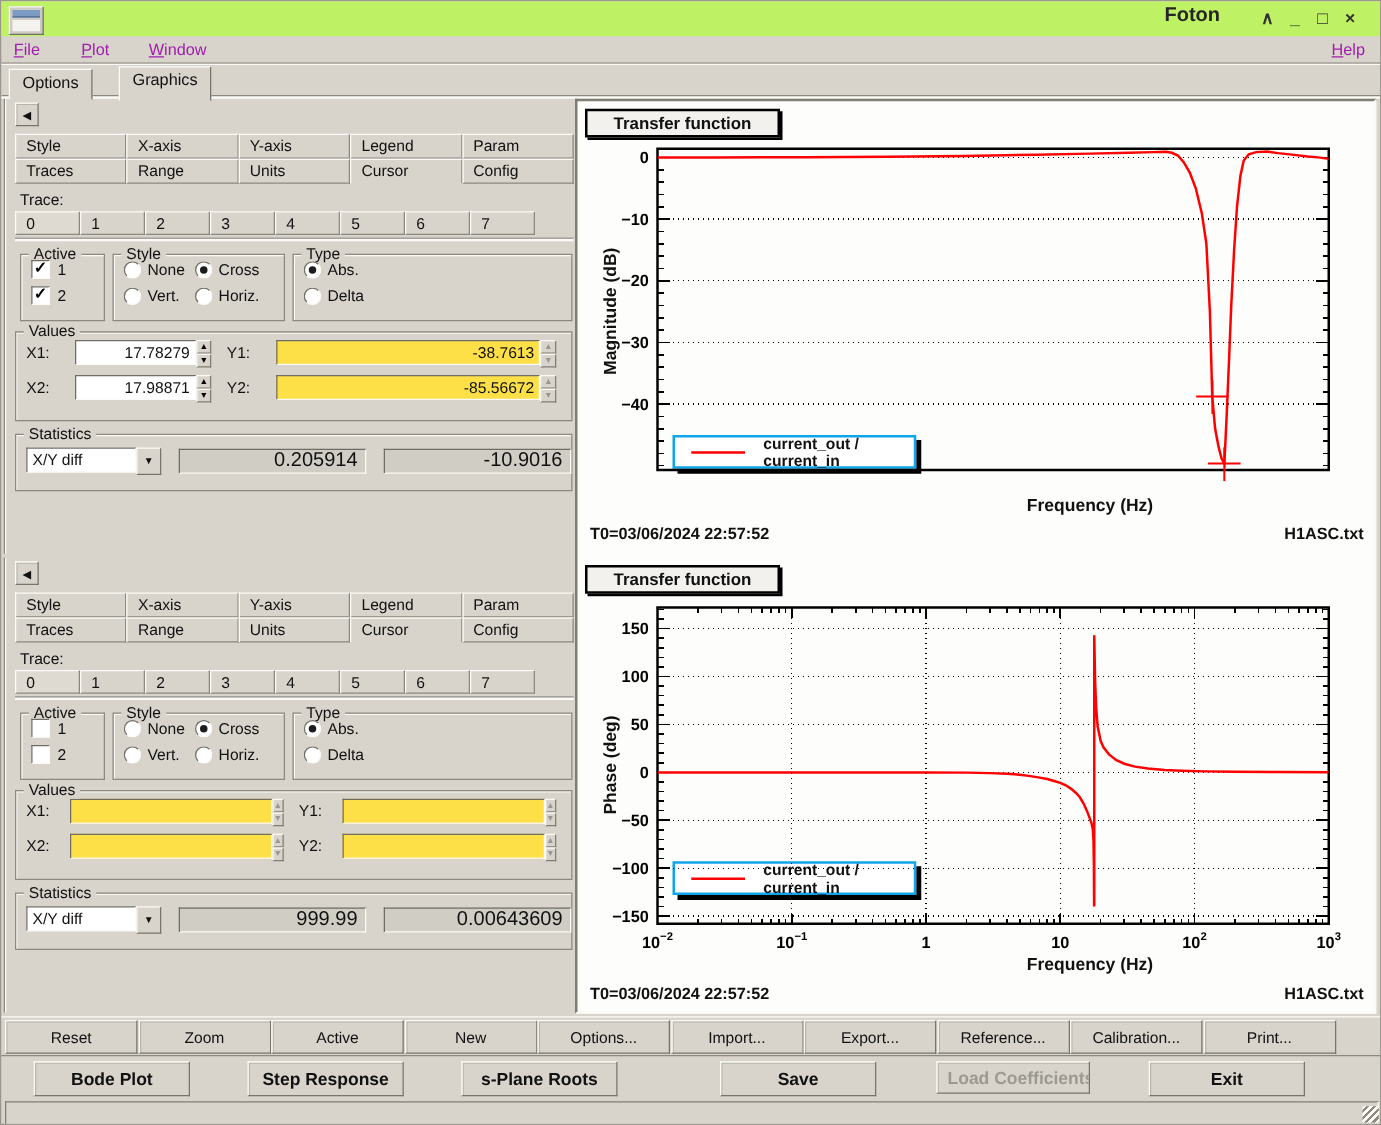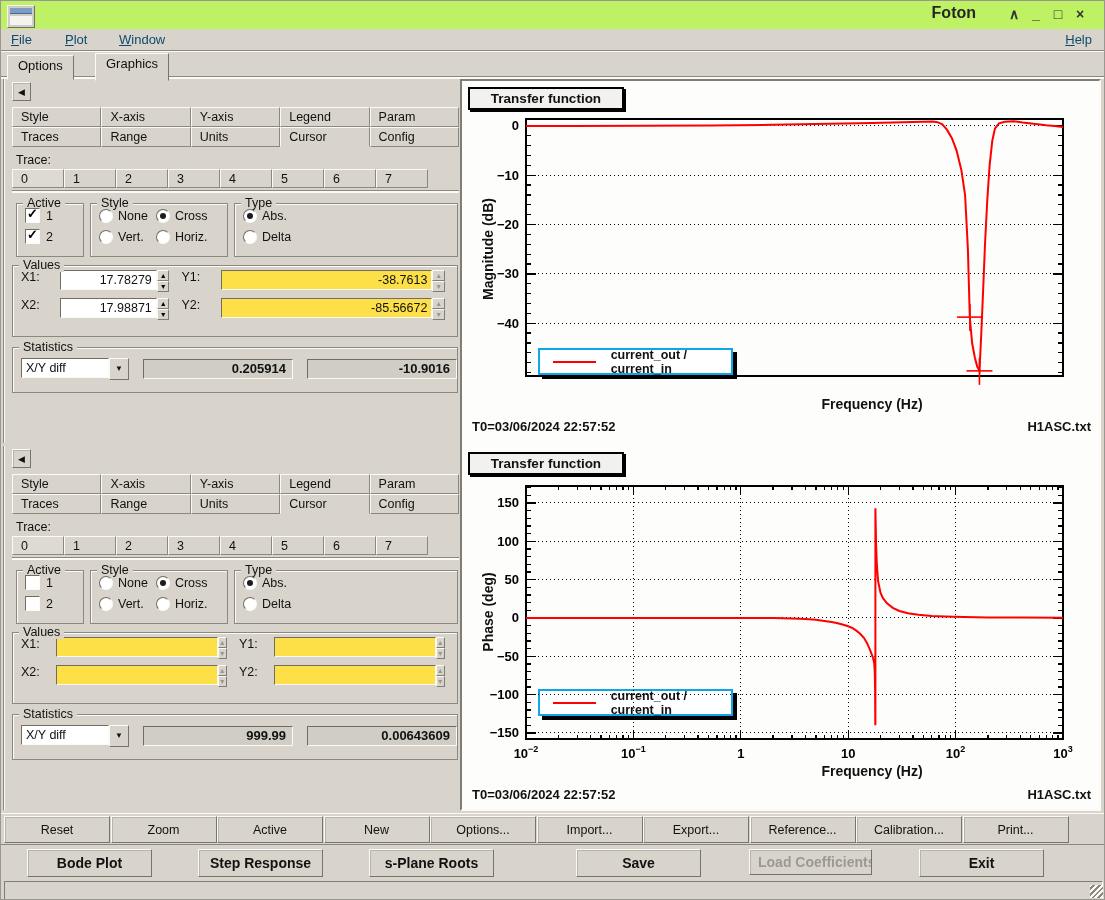--- a/index.html
+++ b/index.html
@@ -18,21 +18,21 @@
   #win-icon{position:absolute;left:6px;top:4px;width:26px;height:21px;background:#cfccc4;
     border:1px solid;border-color:#f6f5f1 #716f67 #716f67 #f6f5f1;}
   #win-icon .bar{height:5px;margin:2px;background:#7d9cc4;border-bottom:1px solid #4a6a94;}
   #win-icon .body{height:9px;margin:0 2px;background:#f4f3ef;}
   #win-title{position:absolute;right:128px;top:3px;font-size:16px;font-weight:bold;color:#262626;}
   .win-ctl{position:absolute;top:3px;width:20px;height:20px;text-align:center;
     font-size:14px;font-weight:bold;color:#333;line-height:20px;}
   
   #menubar{position:absolute;left:0;top:28px;width:100%;height:22px;
     border-bottom:1px solid #fbfaf6;box-shadow:0 -1px 0 #8b887f inset;}
-  .menu-item{position:absolute;top:2px;height:17px;padding:1px 4px;font-size:13px;color:#0c4a6e;}
+  .menu-item{position:absolute;top:2px;height:17px;padding:1px 4px;font-size:13px;color:#a21caf;}
   .menu-item u{text-decoration:underline;}
   
   #tabbar{position:absolute;left:0;top:50px;width:100%;height:27px;}
   .main-tab{position:absolute;top:4px;height:21px;padding:2px 10px 0;font-size:13px;
     background:#d8d4cc;border:1px solid;border-color:#fbfaf6 #76746b transparent #fbfaf6;}
   #tabbar .rule{position:absolute;left:0;top:25px;width:100%;height:2px;
     background:#fbfaf6;border-top:1px solid #8b887f;}
   .main-tab.active{top:2px;height:24px;border-bottom:1px solid #d8d4cc;z-index:3;}
   
   .cursor-panel{position:absolute;left:2px;width:458px;height:364px;
@@ -59,40 +59,40 @@
   .grp-type{left:230px;top:124px;width:222px;height:52px;}
   .ck-row,.rd-row{display:flex;align-items:center;height:19px;margin:2px 0 0 8px;font-size:12.5px;}
   .ckbox{width:13px;height:13px;margin-right:6px;background:#fff;position:relative;
     border:1px solid;border-color:#6f6d66 #fbfaf6 #fbfaf6 #6f6d66;}
   .ckbox .mark{position:absolute;left:1px;top:-3px;font-size:13px;font-weight:bold;color:#000;}
   .rdio{width:12px;height:12px;margin-right:5px;border-radius:50%;background:#fff;position:relative;
     border:1px solid;border-color:#6f6d66 #fbfaf6 #fbfaf6 #6f6d66;}
   .rdio .dot{position:absolute;left:3px;top:3px;width:6px;height:6px;border-radius:50%;background:#1c1c1c;}
   .style-cols{display:flex;}
   .grp-values{left:8px;top:186px;width:444px;height:70px;}
-  .val-row{display:flex;height:24px;margin:4px 0 0 8px;}
+  .val-row{display:flex;align-items:center;height:24px;margin:4px 0 0 8px;}
   .val-lab{width:26px;font-size:12.5px;}
   .val-field{height:18px;line-height:18px;text-align:right;padding:0 4px;font-size:12.5px;
     border:1px solid;border-color:#6f6d66 #fbfaf6 #fbfaf6 #6f6d66;margin-left:16px;}
   .val-field.en{background:#fff;width:96px;}
   .val-field.dis{background:#fde047;width:224px;}
   .spinner{width:14px;height:20px;display:flex;flex-direction:column;margin-right:12px;}
   .spinner span{flex:1;font-size:7px;line-height:9px;text-align:center;
     background:#d8d4cc;border:1px solid;border-color:#fbfaf6 #807d74 #807d74 #fbfaf6;color:#000;}
   .spinner.dis span{color:#9a978f;}
   .grp-stats{left:8px;top:268px;width:444px;height:44px;}
   .stats-row{display:flex;align-items:center;margin:10px 0 0 8px;}
   .combo{display:flex;}
   .combo .cfield{width:78px;height:18px;line-height:18px;background:#fff;padding:0 4px;font-size:12.5px;
     border:1px solid;border-color:#6f6d66 #fbfaf6 #fbfaf6 #6f6d66;}
   .combo .carrow{width:18px;height:20px;font-size:8px;line-height:20px;text-align:center;
     background:#d8d4cc;border:1px solid;border-color:#fbfaf6 #76746b #76746b #fbfaf6;}
   .stat-field{width:140px;height:18px;line-height:18px;background:#d0cdc5;margin-left:14px;
-    text-align:right;padding:0 6px;font-size:13px;
-    border:1px solid;border-color:#6f6d66 #fbfaf6 #fbfaf6 #6f6d66;font-weight:bold;}
+    text-align:right;padding:0 6px;font-size:16px;
+    border:1px solid;border-color:#6f6d66 #fbfaf6 #fbfaf6 #6f6d66;}
   
   #plots{position:absolute;left:459px;top:78px;width:641px;height:732px;background:#fdfdfc;
     border:2px solid;border-color:#807d74 #fbfaf6 #fbfaf6 #807d74;box-sizing:border-box;}
   .plot-block{position:absolute;left:0;width:637px;}
   #plot-0{top:0;height:364px;}
   #plot-1{top:365px;height:364px;}
   .plot-title{position:absolute;left:6px;top:6px;width:152px;height:19px;background:#f2f1ed;
     border:2px solid #000;box-shadow:2px 2px 0 #000;
     text-align:center;font-weight:bold;font-size:13.5px;line-height:19px;}
   .ylab{position:absolute;left:-44px;width:140px;text-align:center;font-weight:bold;font-size:14px;

